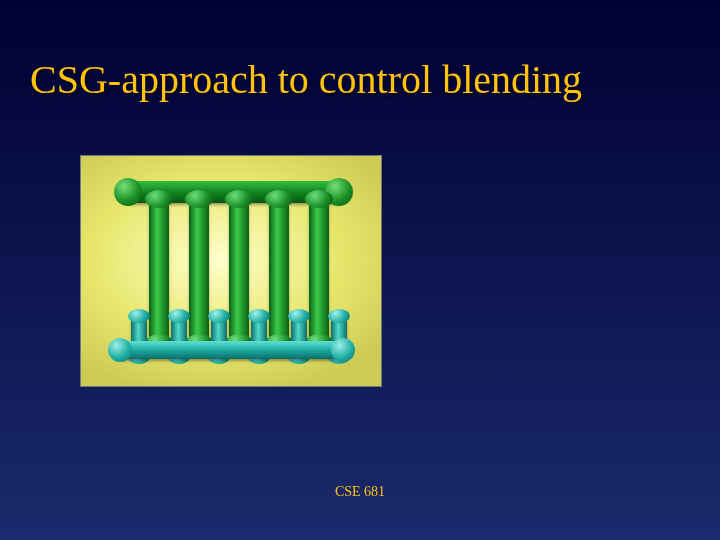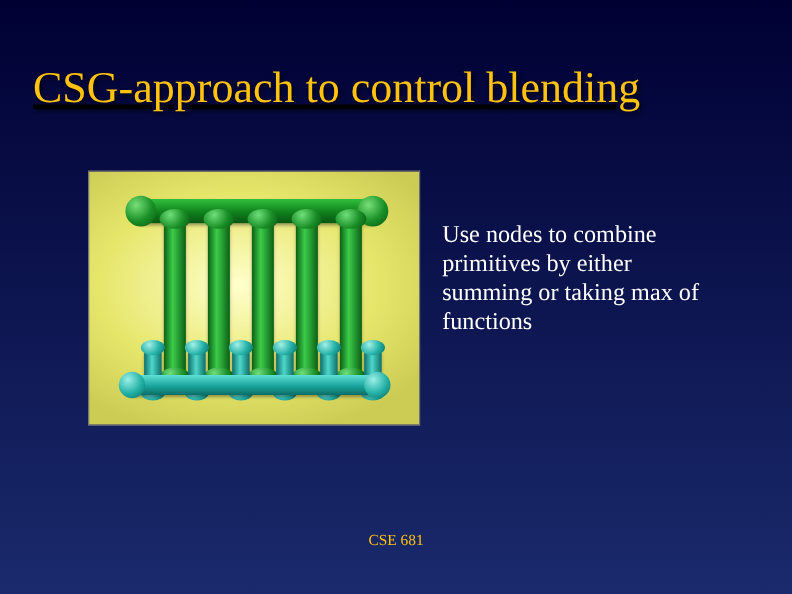--- a/index.html
+++ b/index.html
@@ -13,21 +13,20 @@
   .slide {
     width: 720px;
     height: 540px;
     background: linear-gradient(to bottom, #000033 0%, #1a2a6c 100%);
     position: relative;
   }
   .title-wrap {
     padding-top: 60px;
     padding-left: 30px;
     padding-right: 30px;
-    text-decoration: underline;
   }
   .title {
     color: #ffc20e;
     font-size: 40px;
     font-weight: normal;
     text-shadow: 2px 2px 4px rgba(0,0,0,0.6);
     margin: 0;
     line-height: 1.0;
   }
   .content {
@@ -183,17 +182,16 @@
 
       <div class="teal-col tc1"></div>
       <div class="teal-col tc2"></div>
       <div class="teal-col tc3"></div>
       <div class="teal-col tc4"></div>
       <div class="teal-col tc5"></div>
       <div class="teal-col tc6"></div>
       <div class="bot-bar"></div>
     </div>
 
-    <div class="body-text">Use nodes to combine primitives by either summing or taking max of functions</div>
   </div>
 
   <div class="footer">CSE 681</div>
 </div>
 
 </body></html>

